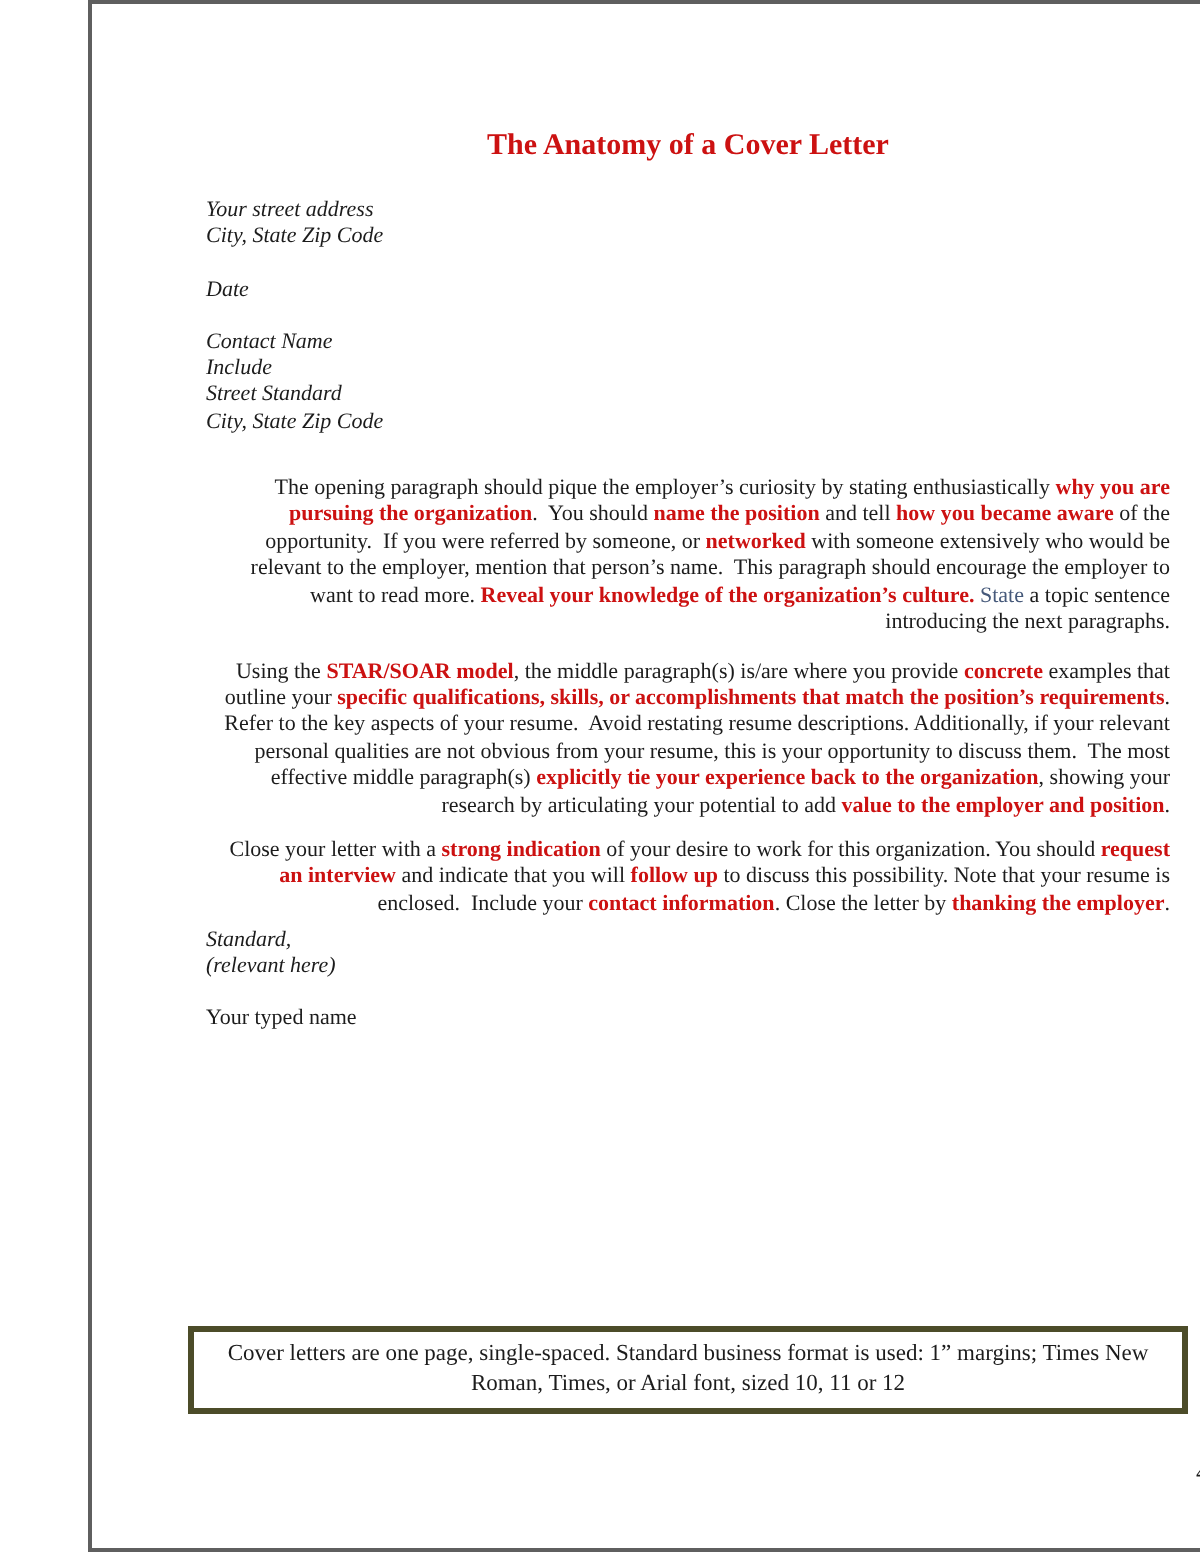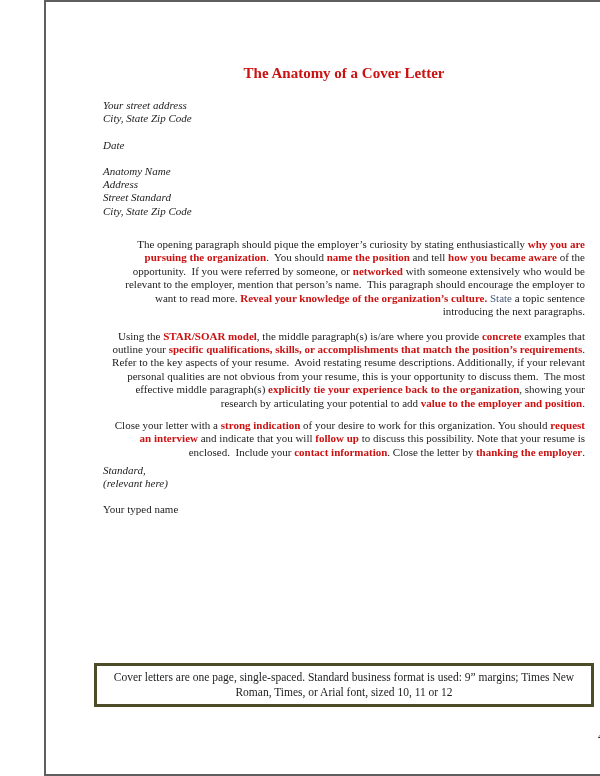--- a/index.html
+++ b/index.html
@@ -80,22 +80,22 @@
     <div class="block">
       <div class="line">Your street address</div>
       <div class="line">City, State Zip Code</div>
     </div>
 
     <div class="block">
       <div class="line">Date</div>
     </div>
 
     <div class="block block-recipient">
-      <div class="line">Anatomy Name</div>
-      <div class="line">Address</div>
+      <div class="line">Contact Name</div>
+      <div class="line">Include</div>
       <div class="line">Street Standard</div>
       <div class="line">City, State Zip Code</div>
     </div>
 
 
     <p class="para para-1"><span>The opening paragraph should pique the employer’s curiosity by stating enthusiastically </span><span class="seg-red">why you are pursuing the organization</span><span>.  You should </span><span class="seg-red">name the position</span><span> and tell </span><span class="seg-red">how you became aware</span><span> of the opportunity.  If you were referred by someone, or </span><span class="seg-red">networked</span><span> with someone extensively who would be relevant to the employer, mention that person’s name.  This paragraph should encourage the employer to want to read more. </span><span class="seg-red">Reveal your knowledge of the organization’s culture.</span><span> </span><span class="seg-blue">State</span><span> a topic sentence introducing the next paragraphs.</span></p>
 
     <p class="para para-2"><span>Using the </span><span class="seg-red">STAR/SOAR model</span><span>, the middle paragraph(s) is/are where you provide </span><span class="seg-red">concrete</span><span> examples that outline your </span><span class="seg-red">specific qualifications, skills, or accomplishments that match the position’s requirements</span><span>. Refer to the key aspects of your resume.  Avoid restating resume descriptions. Additionally, if your relevant personal qualities are not obvious from your resume, this is your opportunity to discuss them.  The most effective middle paragraph(s) </span><span class="seg-red">explicitly tie your experience back to the organization</span><span>, showing your research by articulating your potential to add </span><span class="seg-red">value to the employer and position</span><span>.</span></p>
 
     <p class="para para-3"><span>Close your letter with a </span><span class="seg-red">strong indication</span><span> of your desire to work for this organization. You should </span><span class="seg-red">request an interview</span><span> and indicate that you will </span><span class="seg-red">follow up</span><span> to discuss this possibility. Note that your resume is enclosed.  Include your </span><span class="seg-red">contact information</span><span>. Close the letter by </span><span class="seg-red">thanking the employer</span><span>.</span></p>
@@ -103,18 +103,18 @@
     <div class="block block-closing">
       <div class="line">Standard,</div>
       <div class="line">(relevant here)</div>
     </div>
 
     <div class="line">Your typed name</div>
 
   </div>
 
   <div class="footer-box">
-    <div class="footer-line">Cover letters are one page, single-spaced. Standard business format is used: 9” margins; Times New</div>
+    <div class="footer-line">Cover letters are one page, single-spaced. Standard business format is used: 1” margins; Times New</div>
     <div class="footer-line">Roman, Times, or Arial font, sized 10, 11 or 12</div>
   </div>
 
   <div class="page-number">4</div>
 </div>
 
 </body></html>

